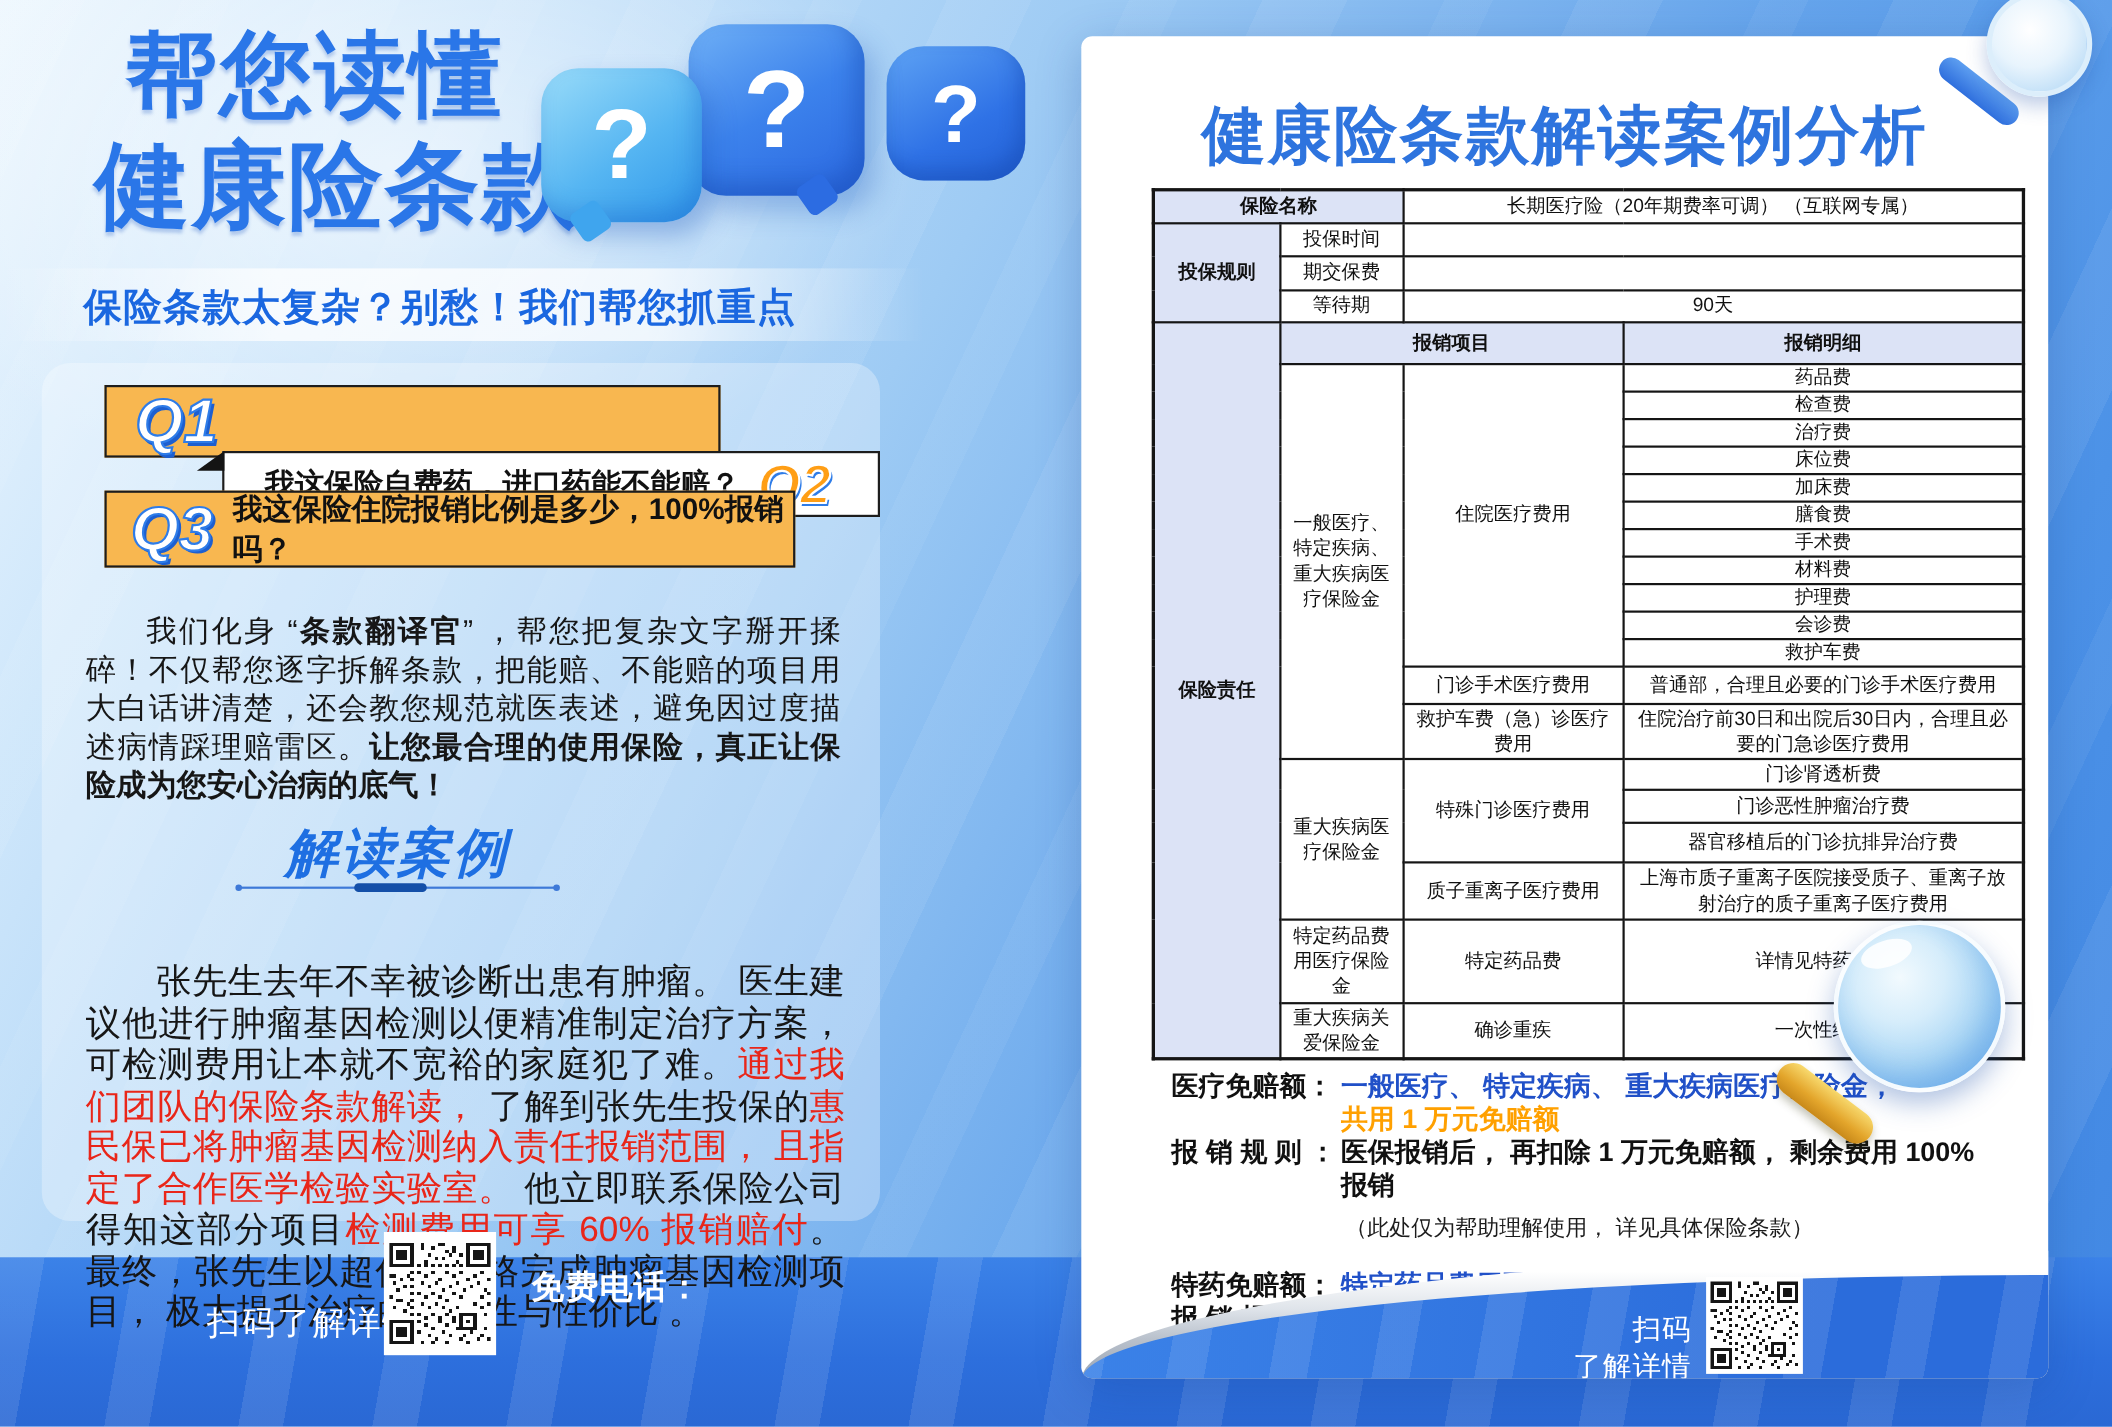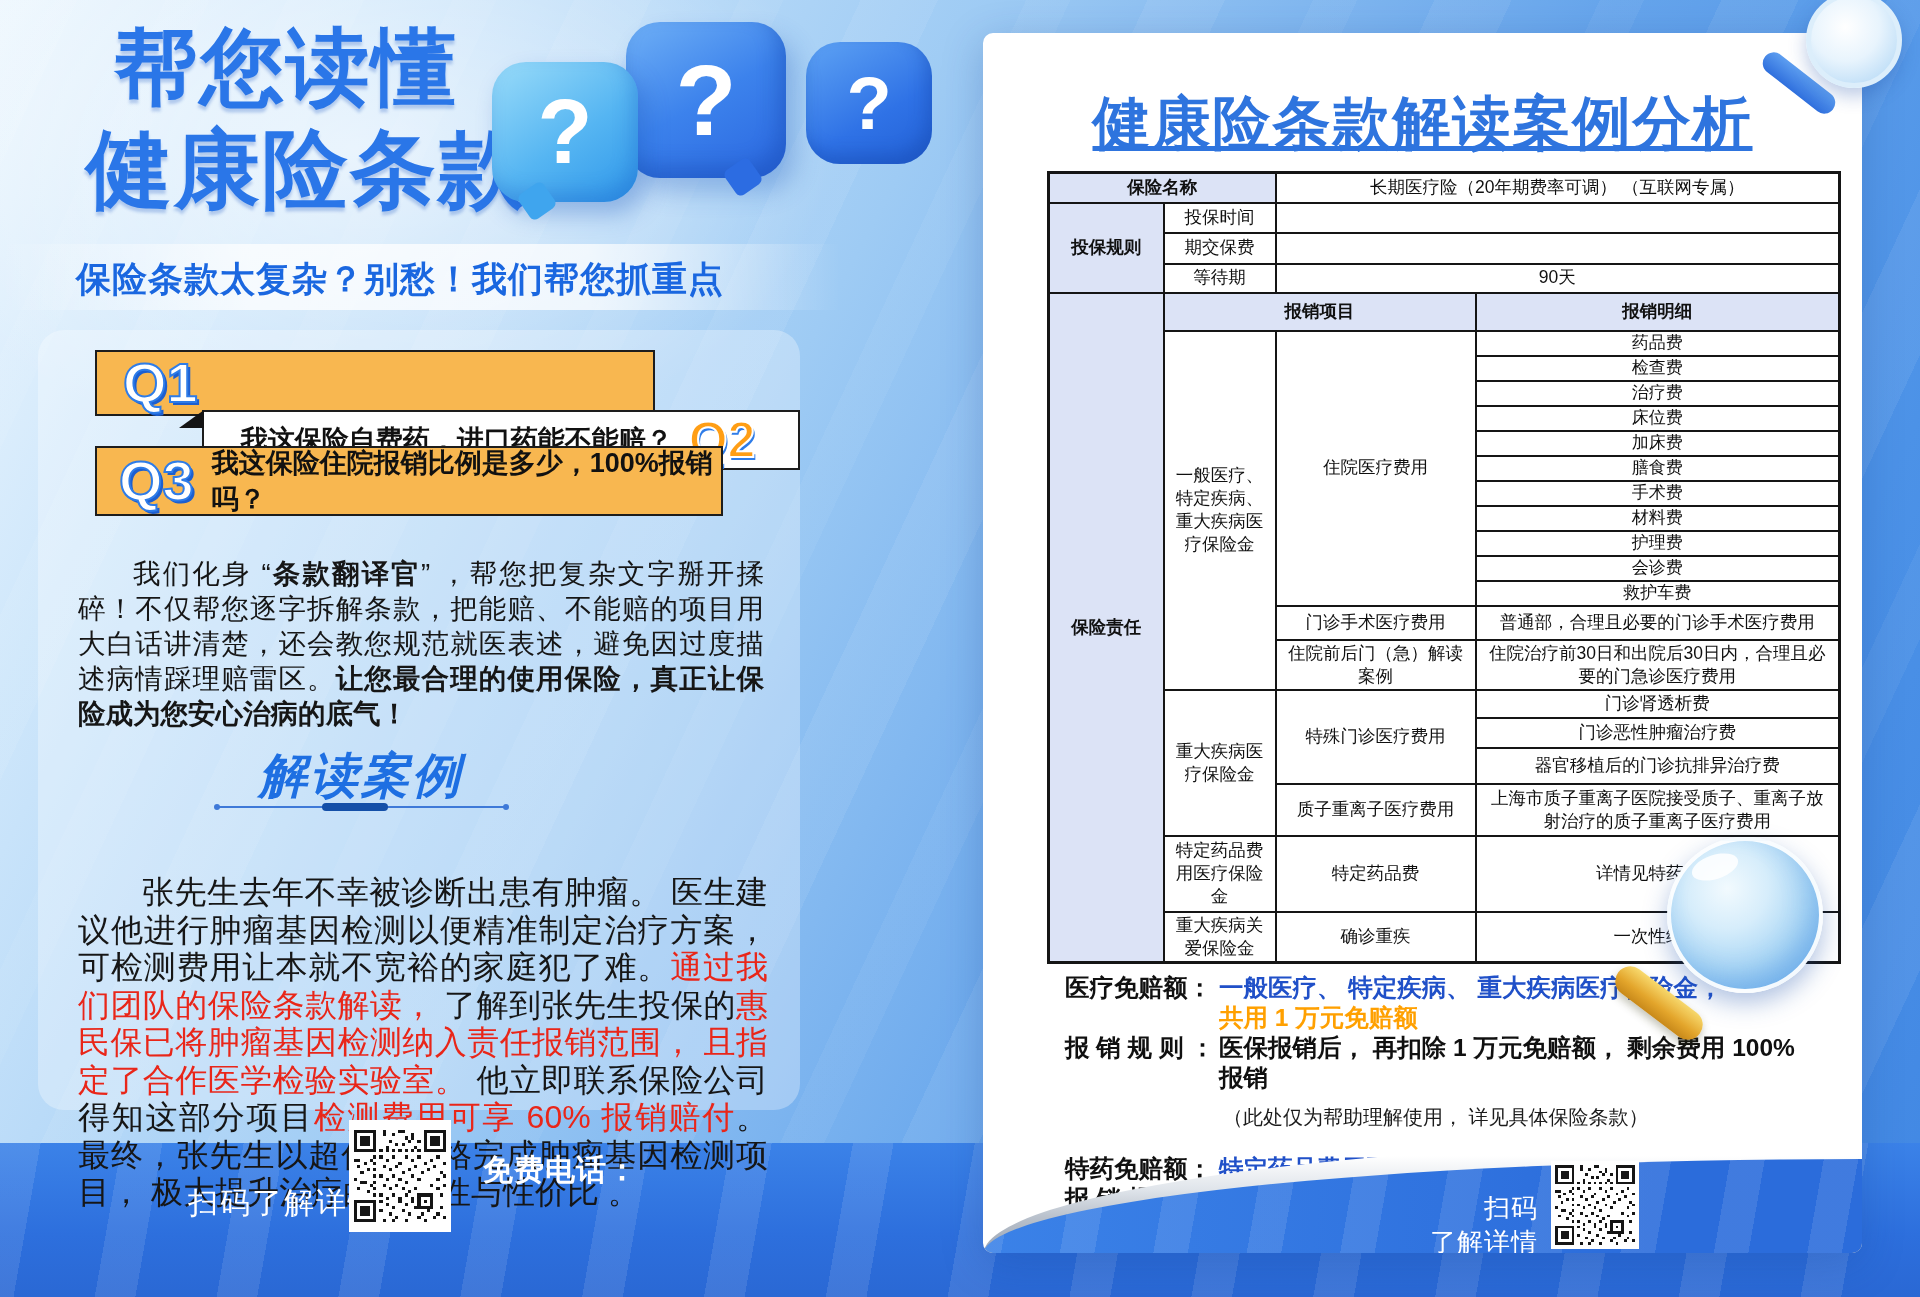--- a/index.html
+++ b/index.html
@@ -42,21 +42,21 @@
   .bubble-dark2 { left:806px; top:42px; width:126px; height:122px; z-index:1; font-size:74px;
     background:linear-gradient(150deg,#5ea3f4 0%,#2f72e6 60%,#2361d6 100%);
     box-shadow:inset -6px -10px 16px rgba(20,70,170,.4); }
 
   .qbox { position:absolute; display:flex; align-items:center; border:2px solid #1d1d1d; }
   .qbox-1 { left:95px; top:350px; width:560px; height:66px; background:#f8b750; padding-left:26px; }
   .qbox-2 { left:202px; top:410px; width:598px; height:60px; background:#ffffff; justify-content:center; }
   .qbox-2::before { content:""; position:absolute; left:-25px; top:-2px;
     border-bottom:18px solid #141414; border-left:25px solid transparent; }
   .qbox-3 { left:95px; top:446px; width:628px; height:70px; background:#f8b750; padding-left:22px; }
-  .qbadge { font-weight:900; font-size:56px; line-height:1; color:#fff;
+  .qbadge { font-style:italic; font-weight:900; font-size:56px; line-height:1; color:#fff;
     -webkit-text-stroke:2px #2e7ce8; text-shadow:3px 3px 0 #1d5fd0; margin-right:18px; }
   .qbadge-orange { color:#ff9e15; -webkit-text-stroke:2px #ffffff; text-shadow:2px 3px 0 #2e7ce8;
     font-size:50px; margin:0 6px 0 16px; }
   .qtext { font-size:27px; font-weight:700; color:#111; }
 
   .intro { position:absolute; left:78px; top:556px; width:686px; font-size:27.5px; line-height:35px;
     color:#161616; text-align:justify; text-indent:2em; }
   .intro b { font-weight:800; }
 
   .case-head { position:absolute; left:0; top:744px; width:722px; text-align:center;
@@ -74,21 +74,21 @@
   .qr-left-box { position:absolute; left:349px; top:1120px; width:102px; height:112px; background:#fff; padding:5px; }
   .qr-left-box svg { width:100%; height:100%; }
   .phone-block { position:absolute; left:483px; top:1150px; color:#fff; }
   .phone-label { font-size:30px; font-weight:600; letter-spacing:1px; }
   .phone-number { font-size:38px; font-weight:800; letter-spacing:1px; margin-top:6px; }
 
   
   .card { position:absolute; left:983px; top:33px; width:879px; height:1220px; background:#fff;
     border-radius:10px; box-shadow:0 10px 40px rgba(20,60,140,.25); overflow:hidden; z-index:2; }
   .card-title { position:absolute; left:0; top:52px; width:100%; text-align:center;
-    font-size:58px; font-weight:800; color:#2e74de; letter-spacing:2px;text-decoration:underline; }
+    font-size:58px; font-weight:800; color:#2e74de; letter-spacing:2px; }
 
   table.tbl { position:absolute; left:64px; top:138px; width:791px; border-collapse:collapse;
     table-layout:fixed; border:3px solid #151515; }
   .tbl td { border:2px solid #151515; text-align:center; vertical-align:middle;
     font-size:17.5px; color:#101010; font-weight:500; padding:1px 6px; line-height:1.32; }
   .tbl td.hd { background:#dce3f6; font-weight:600; }
   .tbl td.fee { padding:0 4px; font-size:17px; }
 
   .rules { position:absolute; left:82px; top:940px; width:745px; font-size:24.5px; font-weight:700; color:#101010; }
   .rrow { display:flex; }
@@ -379,21 +379,21 @@
             <td class="fee">会诊费</td>
           </tr>
       <tr style="height:25px">
             <td class="fee">救护车费</td>
           </tr>
       <tr style="height:34px">
         <td>门诊手术医疗费用</td>
         <td>普通部，合理且必要的门诊手术医疗费用</td>
       </tr>
       <tr style="height:50px">
-        <td>住院前后门（急）解读案例</td>
+        <td>救护车费（急）诊医疗费用</td>
         <td>住院治疗前30日和出院后30日内，合理且必要的门急诊医疗费用</td>
       </tr>
       <tr style="height:28px">
         <td rowspan="4">重大疾病医疗保险金</td>
         <td rowspan="3">特殊门诊医疗费用</td>
         <td>门诊肾透析费</td>
       </tr>
       <tr style="height:30px">
             <td>门诊恶性肿瘤治疗费</td>
           </tr>

